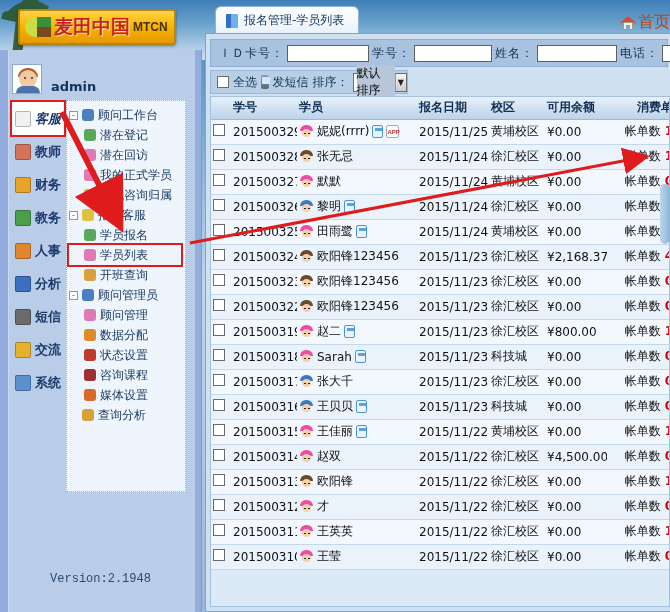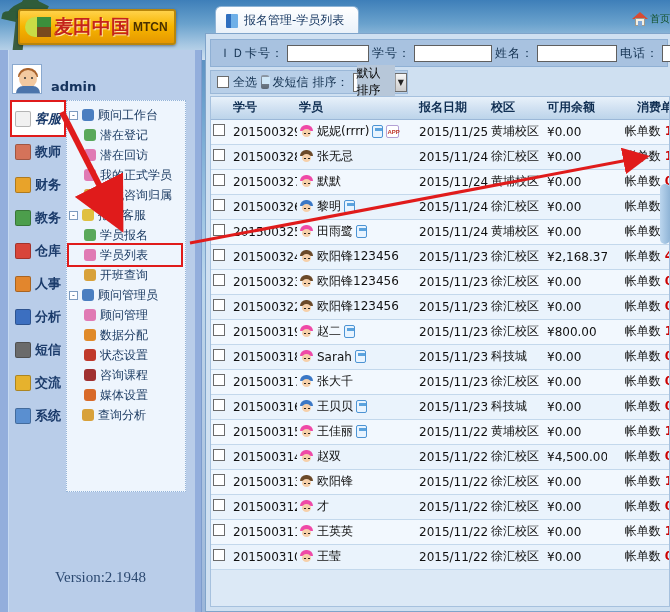--- a/index.html
+++ b/index.html
@@ -114,37 +114,37 @@
     text-align:center; color:#33557f; margin-right:3px; flex:0 0 auto;
   }
   .tnode .spacer { width:12px; flex:0 0 auto; }
   .tnode .ti { width:14px; height:14px; margin-right:3px; flex:0 0 auto; position:relative; }
   .tnode.lvl1 { padding-left:0px; }
   .tnode.lvl2 { padding-left:14px; }
   .tnode.sel { outline:2px solid #e01b1b; width:112px; }
 
   .version {
     position:absolute; left:0; right:0; bottom:26px; text-align:center;
-    font-size:15px; color:#2d4a72; font-family:Liberation Serif, serif;
+    font-size:12px; color:#2d4a72; font-family:Liberation Mono, monospace;
   }
 
   
   .tabstrip {
     position:absolute; left:205px; top:4px; width:465px; height:30px;
   }
   .tab {
     position:absolute; left:10px; top:2px; height:28px; padding:0 14px 0 10px;
     background: linear-gradient(180deg,#ffffff 0%, #f2f7fc 60%, #e9f1f9 100%);
     border:1px solid #8fb4d6; border-bottom:none; border-radius:6px 6px 0 0;
     display:flex; align-items:center; gap:6px; font-size:12px; color:#1a3a63;
   }
   .tab-ico { width:12px; height:14px; background:linear-gradient(90deg,#2f6fbf 0 5px,#6fb0e8 5px 12px); border-radius:1px; }
   .home-link {
     position:absolute; right:0px; top:8px; display:flex; align-items:center; gap:2px;
-    font-size:10px; color:#14532d;
+    font-size:16px; color:#c2410c;
   }
   .home-ico { width:16px; height:14px; position:relative; }
   .home-ico .roof { position:absolute; left:0; top:0; width:0; height:0;
     border-left:8px solid transparent; border-right:8px solid transparent; border-bottom:7px solid #d84b32; }
   .home-ico .body { position:absolute; left:3px; top:6px; width:10px; height:8px; background:#f3efe4; border:1px solid #9f9a8c; }
   .home-ico .door { position:absolute; left:6px; top:9px; width:4px; height:5px; background:#7ea7d6; }
 
   .panel {
     position:absolute; left:205px; top:33px; width:465px; height:579px;
     background:#cfe0f1;
@@ -298,26 +298,20 @@
         <span class="nav-ico">
           <span class="gi" style="background: rgb(232, 163, 42); border: 1px solid rgba(0, 0, 0, 0.25);"></span>
         </span>
         <span class="nav-lbl">财务</span>
       </div>
       <div class="nav-item">
         <span class="nav-ico">
           <span class="gi" style="background: rgb(76, 158, 76); border: 1px solid rgba(0, 0, 0, 0.25);"></span>
         </span>
         <span class="nav-lbl">教务</span>
-      </div>
-      <div class="nav-item">
-        <span class="nav-ico">
-          <span class="gi" style="background: rgb(216, 69, 58); border: 1px solid rgba(0, 0, 0, 0.25);"></span>
-        </span>
-        <span class="nav-lbl">仓库</span>
       </div>
       <div class="nav-item">
         <span class="nav-ico">
           <span class="gi" style="background: rgb(226, 134, 45); border: 1px solid rgba(0, 0, 0, 0.25);"></span>
         </span>
         <span class="nav-lbl">人事</span>
       </div>
       <div class="nav-item">
         <span class="nav-ico">
           <span class="gi" style="background: rgb(60, 111, 192); border: 1px solid rgba(0, 0, 0, 0.25);"></span>

